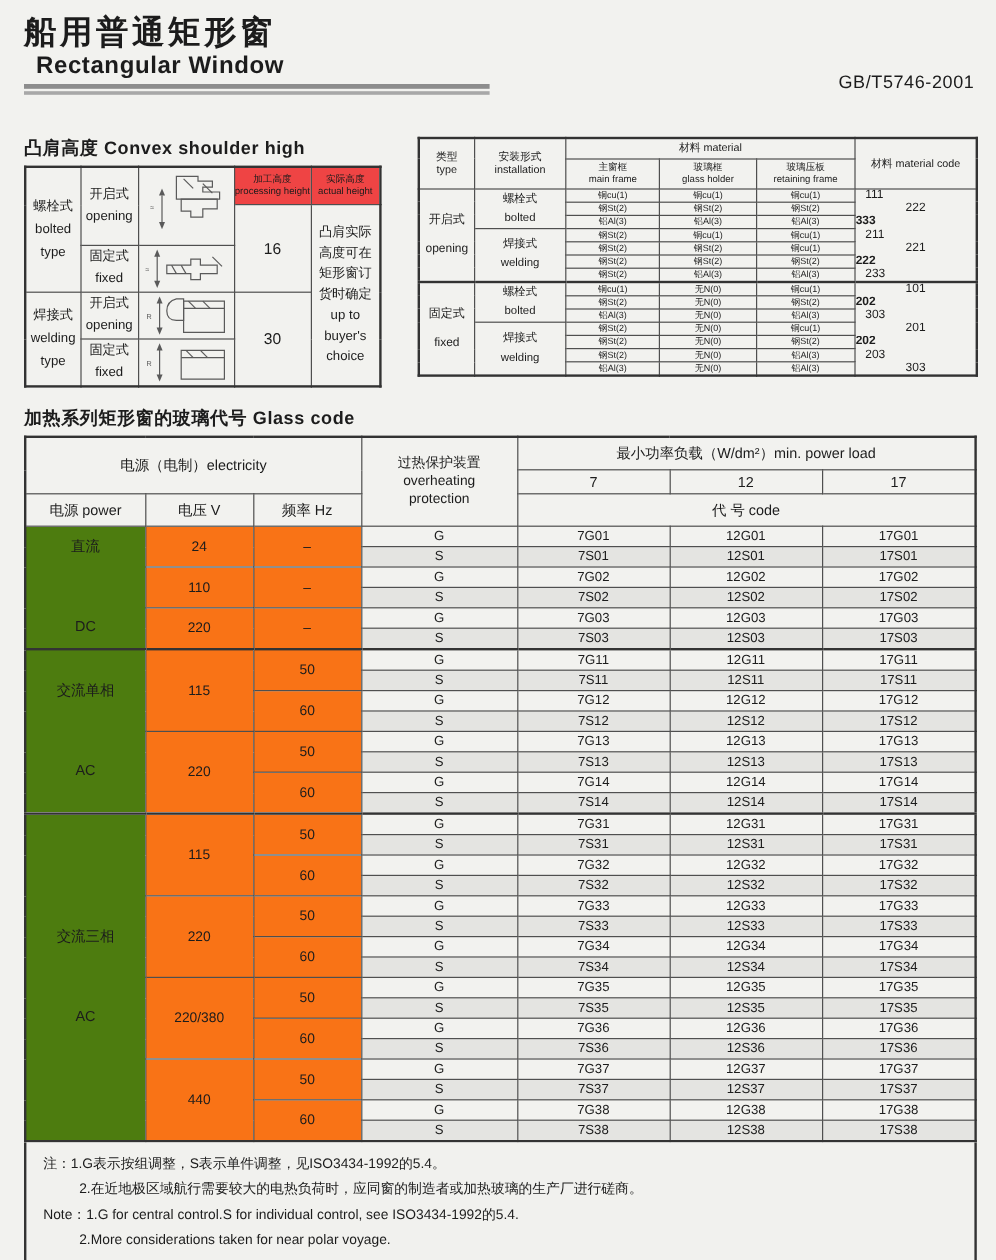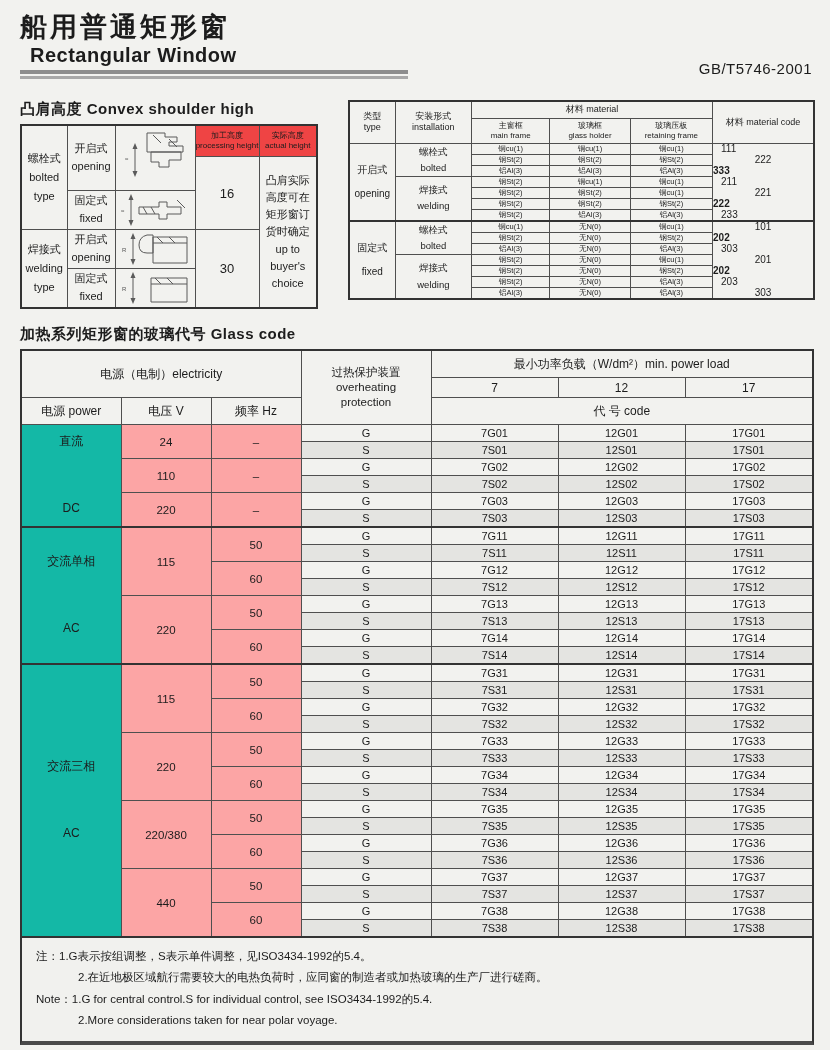--- a/index.html
+++ b/index.html
@@ -19,21 +19,21 @@
   .rule .r1{height:4px;background:#8d8d8d;}
   .rule .r2{height:3px;background:#a8a8a8;margin-top:2px;}
   .standard{position:absolute;right:0;top:48px;font-size:15px;letter-spacing:.5px;}
   
   .sec-title{font-size:15px;font-weight:bold;margin:0 0 5px 0;letter-spacing:.5px;}
   
   table{border-collapse:collapse;table-layout:fixed;}
   td,th{border:1px solid #4f4f4f;padding:0;text-align:center;vertical-align:middle;font-weight:normal;overflow:hidden;}
   .ml{white-space:pre-line;}
   
-  .toprow{display:flex;align-items:flex-start;}
+  .toprow{display:flex;align-items:flex-start;margin-top:14px;}
   .col-left{width:298px;}
   .col-right{width:467px;margin-left:30px;}
   
   .sh{width:296px;border:2px solid #333;}
   .sh th{font-size:8px;line-height:1.25;white-space:pre-line;height:30px;background:#ef4444;}
   .sh .c-type{font-size:11px;line-height:1.7;white-space:pre-line;}
   .sh .c-sub{font-size:11px;line-height:1.6;white-space:pre-line;}
   .sh .c-h{font-size:13px;}
   .sh .c-note{font-size:11px;line-height:1.55;white-space:pre-line;}
   .sh td.diag{padding:1px;}
@@ -53,28 +53,28 @@
   
   .glass-wrap{margin-top:16px;}
   .gl{width:792px;border:2px solid #333;}
   .gl th{font-size:12px;background:#f2f2ef;}
   .gl .h1 th{height:26px;}
   .gl .h2 th{height:19px;font-size:12px;}
   .gl .h3 th{height:26px;}
   .gl th.prot-h{font-size:11.5px;line-height:1.3;white-space:pre-line;}
   .gl td{height:16px;font-size:11px;line-height:16px;}
   .gl tr.shaded td{background:#e4e4e1;}
-  .gl td.gl-power{font-size:12px;line-height:2.8;white-space:pre-line;background:#14b8a6;}
-  .gl td.gl-volt,.gl td.gl-freq{font-size:11.5px;background:#fca5a5;margin-left:48px;}
+  .gl td.gl-power{font-size:12px;line-height:2.8;white-space:pre-line;background:#4d7c0f;}
+  .gl td.gl-volt,.gl td.gl-freq{font-size:11.5px;background:#f97316;margin-left:48px;}
   .gl tr.secsep td{border-top:2px solid #333;}
   
   .notes{width:790px;border:2px solid #333;border-top:none;border-bottom:4px solid #4a4a4a;
          padding:8px 0 10px 0;font-size:11.5px;line-height:1.85;background:#f1f1ee;}
   .notes div{padding-left:14px;}
-  .notes .ind{padding-left:56px;}
+  .notes .ind{padding-left:44px;}
   svg{display:block;margin:0 auto;}
   .dg{stroke:#5a5a5a;fill:none;stroke-width:1;}
   .dgf{fill:#5a5a5a;stroke:none;}
   .dgt{font-size:6px;fill:#555;font-family:"Liberation Sans",sans-serif;}
 </style>
 </head>
 <body>
 
 <div class="page">
 

